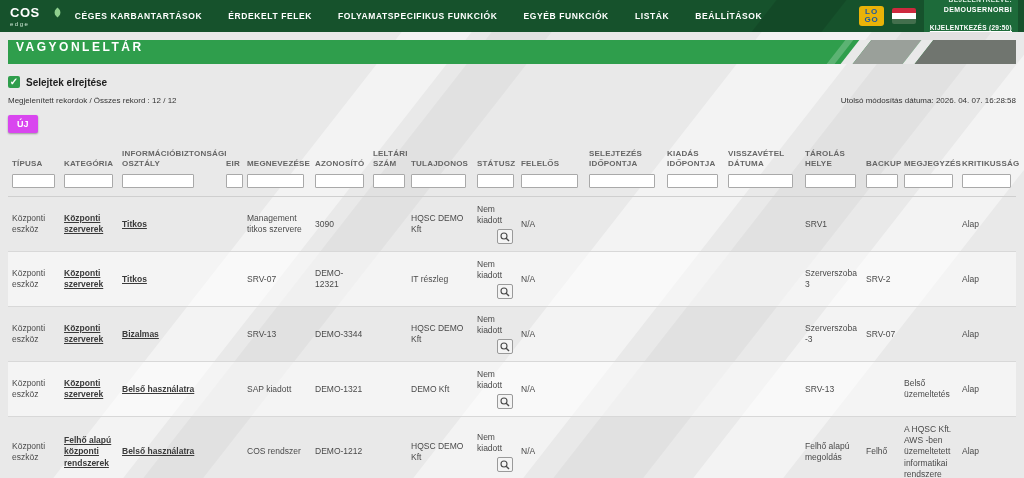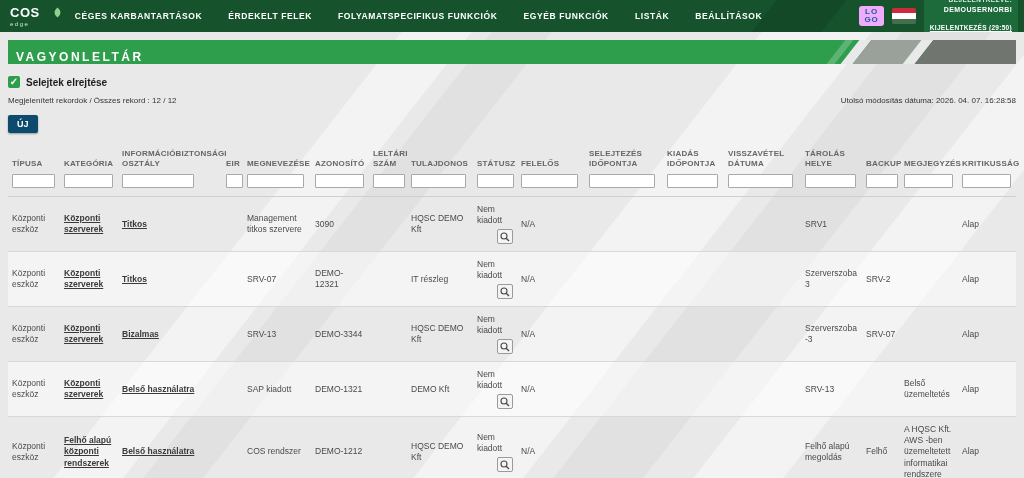--- a/index.html
+++ b/index.html
@@ -15,48 +15,48 @@
   .topbar{height:32px;background:#16522c;display:flex;align-items:center;position:relative;overflow:hidden;}
   .topbar .navshade{position:absolute;top:0;bottom:0;right:190px;width:70px;background:rgba(0,0,0,0.10);transform:skewX(-38deg);}
   .brand{display:flex;flex-direction:column;justify-content:center;padding:0 14px 0 10px;line-height:1;}
   .brand-row{display:flex;align-items:center;gap:14px;}
   .brand-name{color:#fff;font-weight:800;font-size:13px;letter-spacing:0.5px;}
   .leaf{width:7px;height:7px;background:#8fd08f;border-radius:0 70% 0 70%;transform:rotate(45deg);}
   .brand-sub{color:#cfe8d6;font-size:6px;letter-spacing:1.5px;margin-top:2px;text-transform:lowercase;}
   .nav{display:flex;align-items:center;gap:26px;flex:1;}
   .nav-item{color:#fff;font-size:8.5px;font-weight:700;letter-spacing:0.6px;text-decoration:none;cursor:pointer;white-space:nowrap;}
   .top-right{display:flex;align-items:center;gap:8px;padding-right:6px;position:relative;z-index:2;}
-  .logo-box{background:#f0abfc;border-radius:3px;padding:2px 5px;text-align:center;line-height:1;}
+  .logo-box{background:#eab308;border-radius:3px;padding:2px 5px;text-align:center;line-height:1;}
   .logo-box span{display:block;color:#1a5aa6;font-weight:800;font-size:8px;letter-spacing:1px;}
   .flag{width:24px;height:16px;display:flex;flex-direction:column;border-radius:2px;overflow:hidden;}
   .flag div{flex:1;}
   .flag .r{background:#cd2a3e;} .flag .w{background:#ffffff;} .flag .g{background:#436f4d;}
   .session{background:#1d6b3a;border-radius:2px;padding:2px 6px;text-align:right;line-height:1.35;}
   .session .s1{color:#d8ecd f;color:#d8ecdf;font-size:6.5px;font-weight:700;letter-spacing:0.4px;}
   .session .s2{color:#fff;font-size:7px;font-weight:800;letter-spacing:0.4px;}
   .session a{color:#fff;font-size:6.5px;font-weight:700;text-decoration:underline;cursor:pointer;letter-spacing:0.3px;}
 
   
-  .titlebar{position:relative;height:24px;background:#2f9e4c;margin:8px 8px 0;display:flex;align-items:flex-end;overflow:hidden;}
+  .titlebar{position:relative;height:24px;background:#2f9e4c;margin:8px 8px 0;display:flex;align-items:flex-start;overflow:hidden;}
   .title-text{color:#fff;font-size:12px;font-weight:800;letter-spacing:2.5px;padding-left:8px;}
   .stripe{position:absolute;top:-6px;bottom:-6px;transform:skewX(-38deg);}
   .st-hl{right:172px;width:8px;background:rgba(255,255,255,0.22);}
   .st-gap1{right:154px;width:12px;background:#e9e9e9;}
   .st-mid{right:104px;width:50px;background:#9aa09a;}
   .st-gap2{right:92px;width:12px;background:#e9e9e9;}
   .st-dark{right:-18px;width:110px;background:#70756f;}
 
   
   .content{padding:0 8px;}
   .chk-row{display:flex;align-items:center;gap:6px;margin-top:12px;cursor:pointer;width:fit-content;}
   .checkbox{width:12px;height:12px;background:#2f9e4c;border-radius:2px;color:#fff;font-size:10px;line-height:12px;text-align:center;font-weight:700;}
   .chk-label{font-size:10px;font-weight:700;color:#1d1d1d;}
   .meta-row{display:flex;justify-content:space-between;align-items:flex-end;margin-top:8px;}
   .meta-row span{font-size:8px;color:#333;}
-  .new-btn{margin-top:10px;background:#0c4a6e;color:#fff;border:none;border-radius:2px;
+  .new-btn{margin-top:10px;background:#d946ef;color:#fff;border:none;border-radius:2px;
     font-family:"Liberation Sans",sans-serif;font-size:9px;font-weight:700;padding:4px 9px;cursor:pointer;
     box-shadow:0 1px 2px rgba(0,0,0,0.35);}
 
   
   table{border-collapse:collapse;table-layout:fixed;width:1008px;margin-top:14px;}
   th{font-size:8px;font-weight:700;color:#666;text-align:left;text-transform:uppercase;
      vertical-align:bottom;padding:2px 4px;letter-spacing:0.2px;line-height:1.25;}
   .filter-row th{padding:3px 4px 8px;vertical-align:top;}
   .filter{width:85%;max-width:66px;height:12px;border:1px solid #a9a9a9;border-radius:1px;background:#fff;
      font-family:"Liberation Sans",sans-serif;font-size:8px;padding:0 2px;box-sizing:content-box;}

